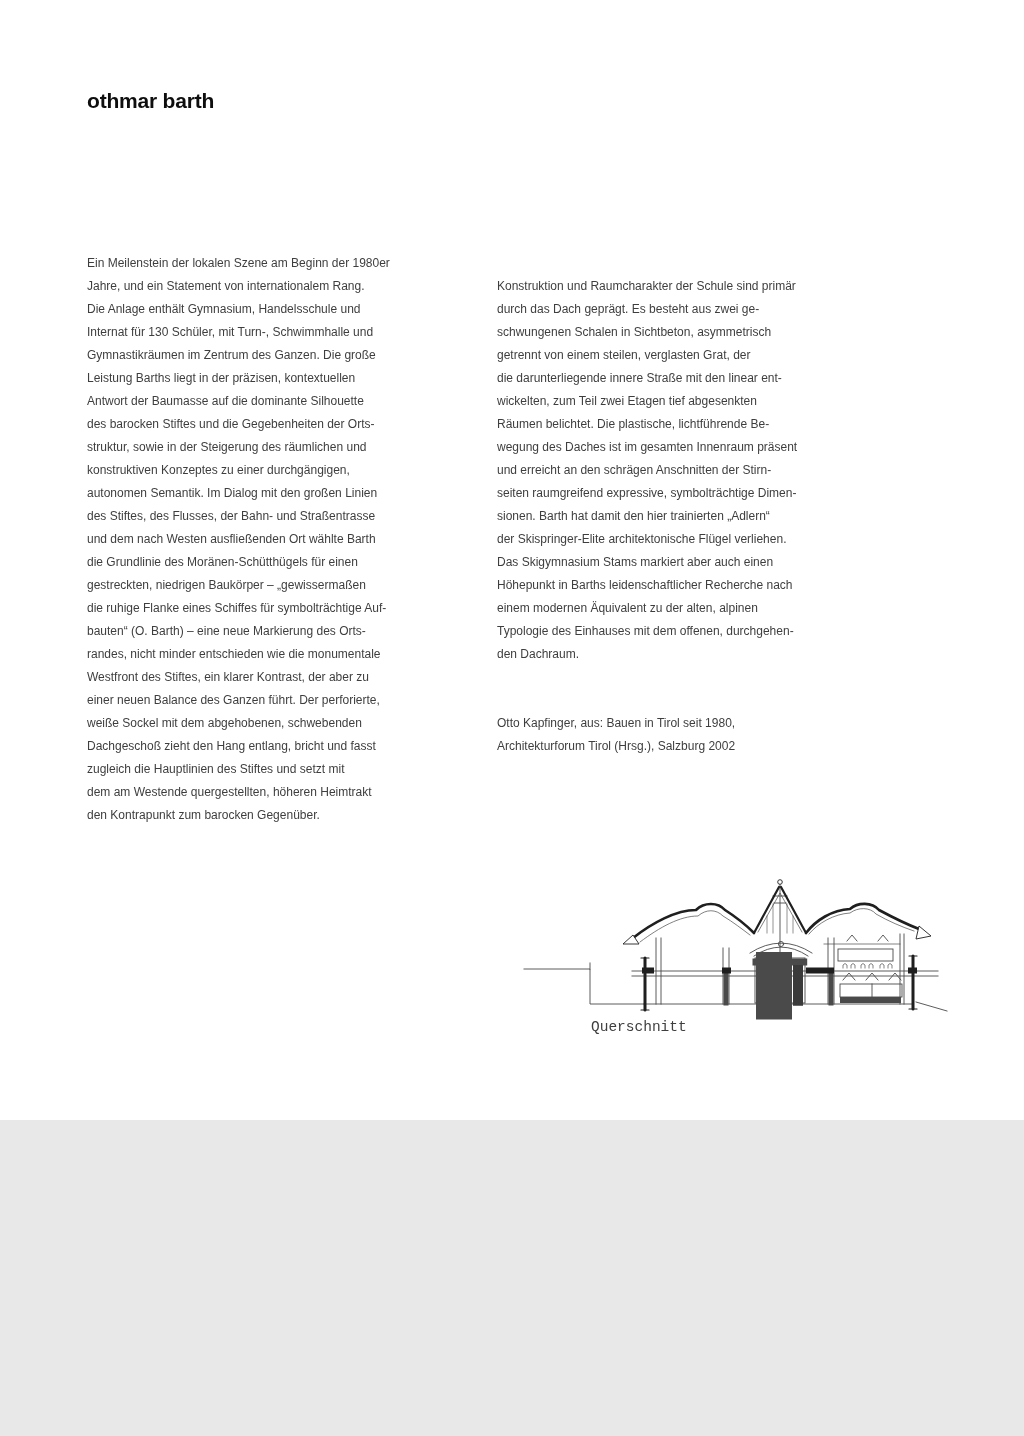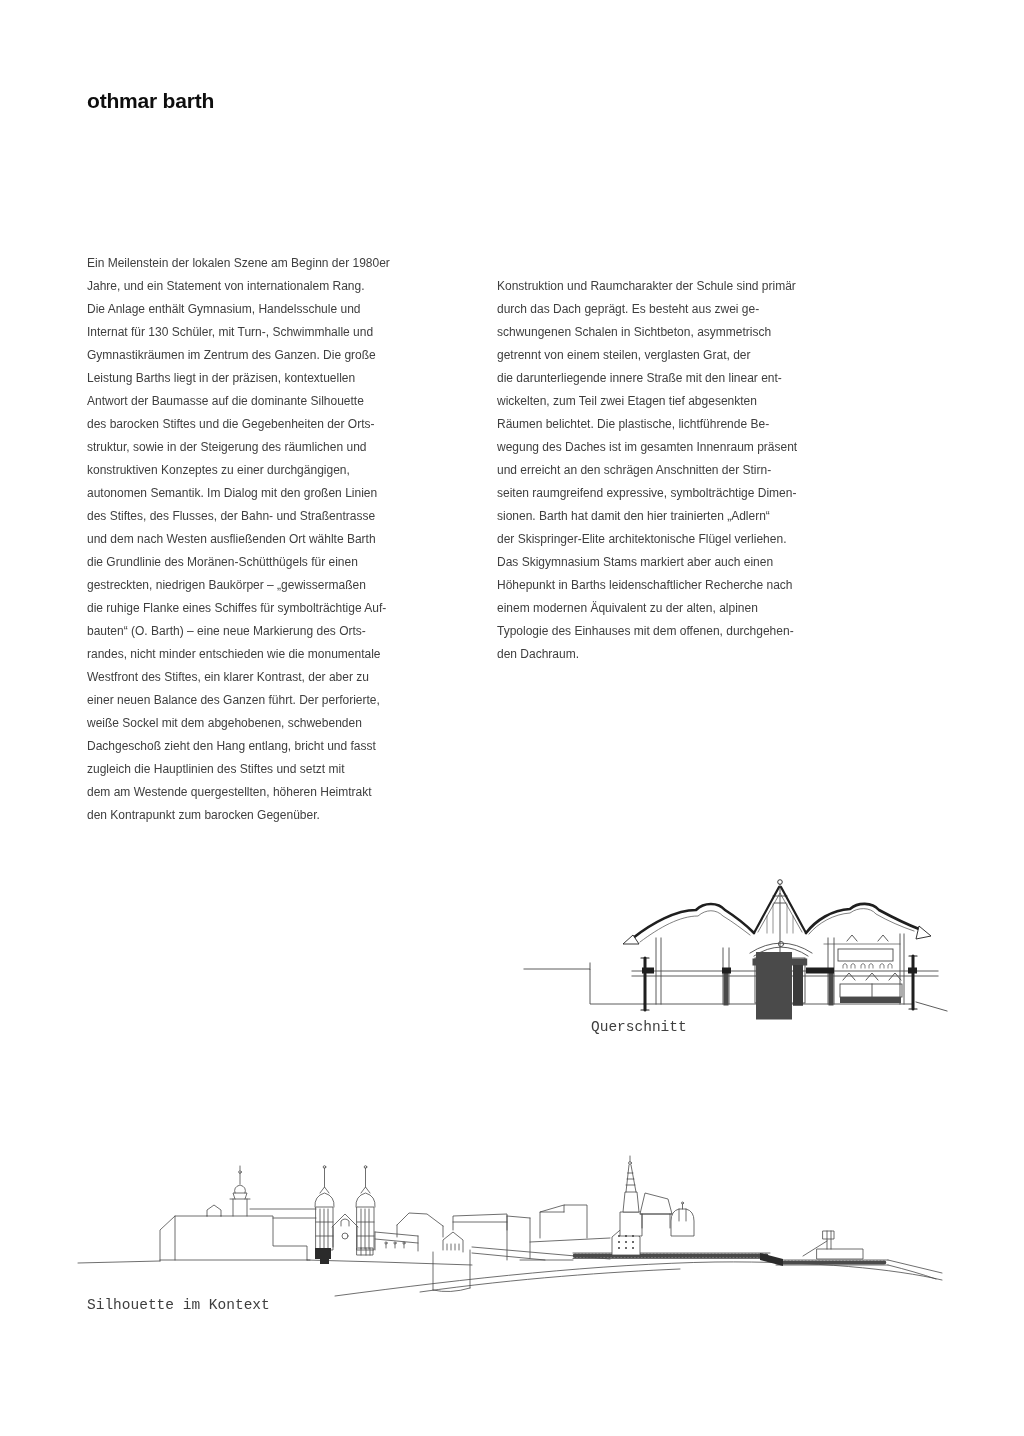--- a/index.html
+++ b/index.html
@@ -1,18 +1,18 @@
 <!DOCTYPE html>
 <html><head>
 <meta charset="utf-8">
 <style>
   html,body{margin:0;padding:0;background:#e8e8e8;}
   .page{
     position:relative;
-    width:1024px;height:1436px;
+    width:1024px;height:1120px;
     margin:0 auto;
     background:#ffffff;
     font-family:"Liberation Sans",sans-serif;
     overflow:hidden;
   }
   .heading{
     position:absolute;left:87px;top:86px;
     font-size:21px;line-height:30px;font-weight:bold;
     color:#0e0e0e;letter-spacing:-0.2px;
   }
@@ -81,20 +81,22 @@
 wegung des Daches ist im gesamten Innenraum präsent
 und erreicht an den schrägen Anschnitten der Stirn-
 seiten raumgreifend expressive, symbolträchtige Dimen-
 sionen. Barth hat damit den hier trainierten „Adlern“
 der Skispringer-Elite architektonische Flügel verliehen.
 Das Skigymnasium Stams markiert aber auch einen
 Höhepunkt in Barths leidenschaftlicher Recherche nach
 einem modernen Äquivalent zu der alten, alpinen
 Typologie des Einhauses mit dem offenen, durchgehen-
 den Dachraum.</div>
+    <div class="credit">Otto Kapfinger, aus: Bauen in Tirol seit 1980,
+Architekturforum Tirol (Hrsg.), Salzburg 2002</div>
   </div>
 
   <div class="fig" id="fig-querschnitt">
     <svg viewBox="0 0 430 150" width="430" height="150">
       <g fill="none" stroke="#4a4a4a" stroke-width="0.9" stroke-linecap="square">
 
         <path d="M4 93 H70 V128 H124 M70 87 V93"></path>
         <path d="M124 128 H393 M396 126 L427 135"></path>
 
         <path d="M112 95 H418 M112 100 H418"></path>

